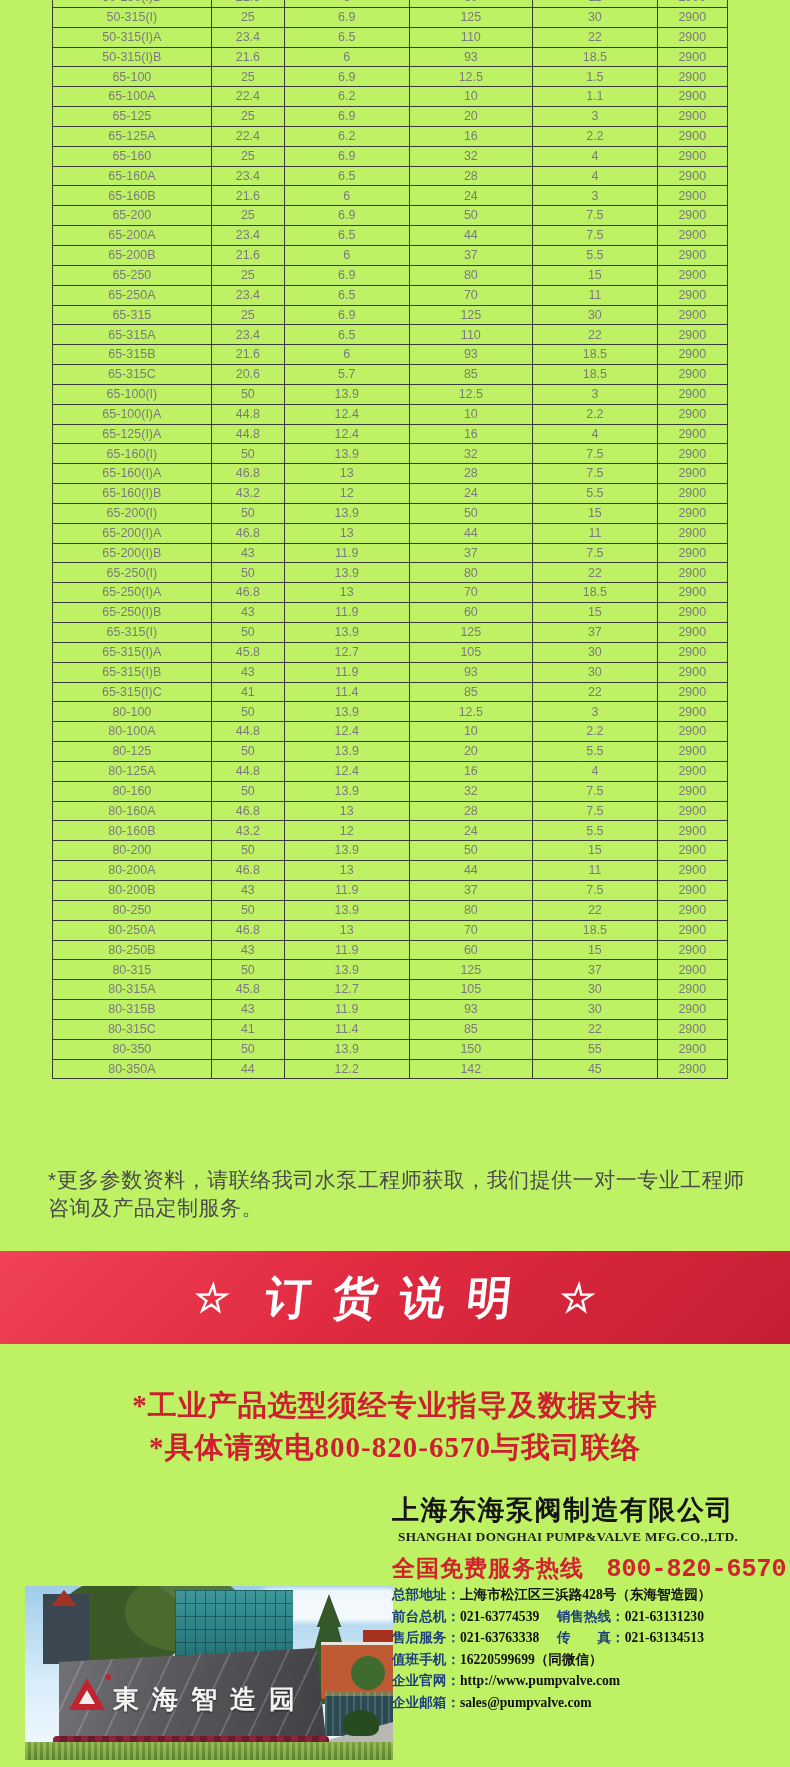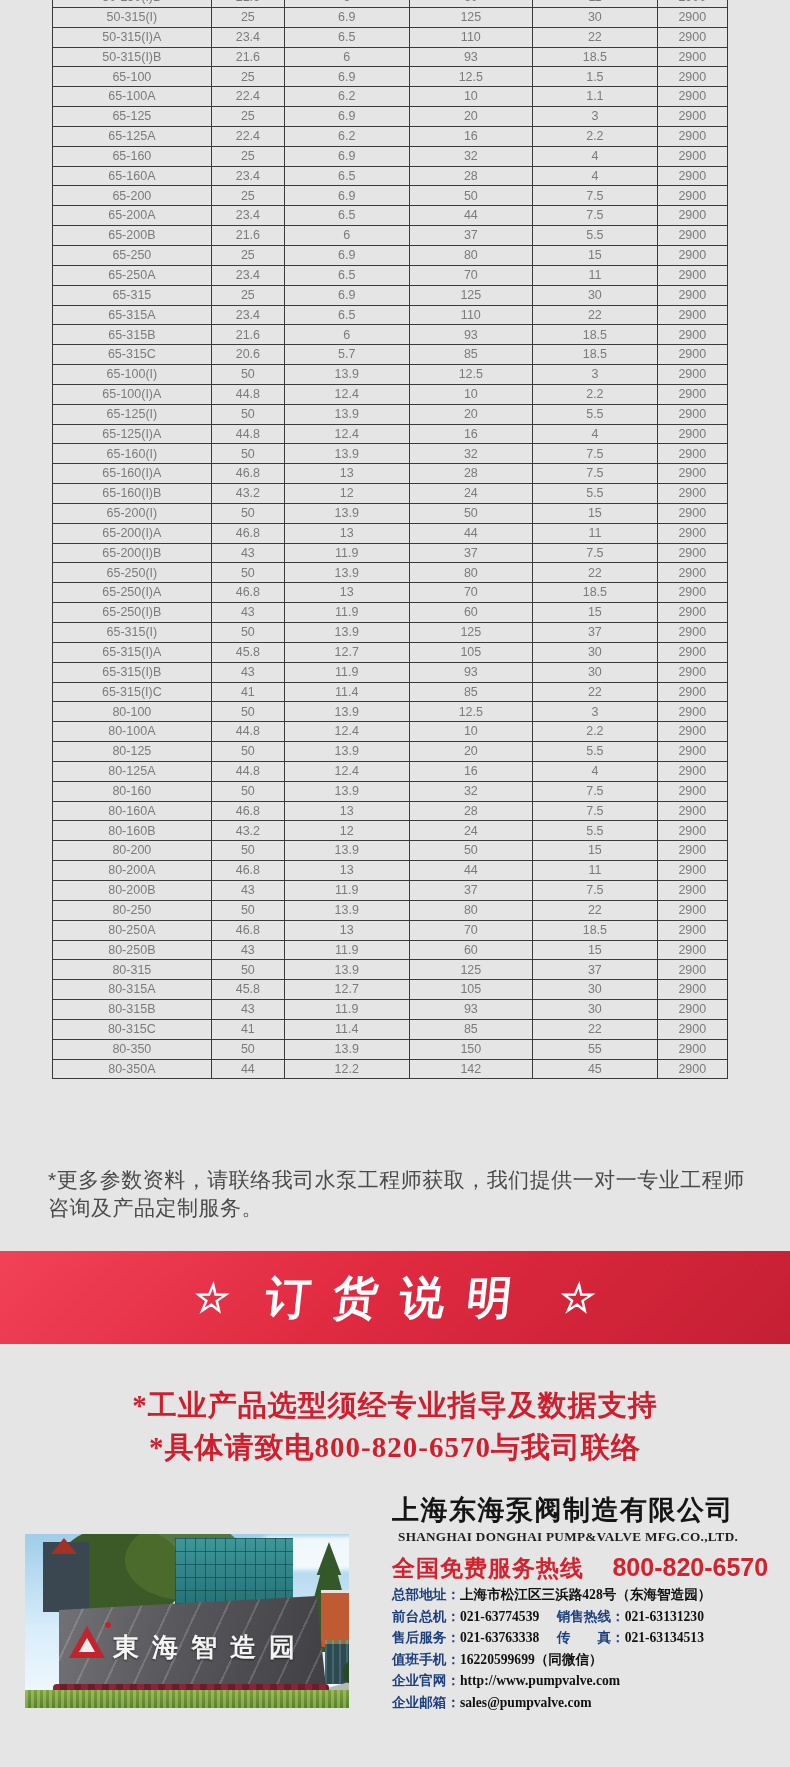--- a/index.html
+++ b/index.html
@@ -1,16 +1,16 @@
 <!DOCTYPE html>
 <html><head>
 <meta charset="utf-8">
 <style>
   html,body{margin:0;padding:0;background:#fff;}
-  .page{position:relative;width:790px;height:1767px;margin:0 auto;background:#e5e5e5;overflow:hidden;
+  .page{position:relative;width:790px;height:1767px;margin:0 auto;background:#bef264;overflow:hidden;
         font-family:"Liberation Sans",sans-serif;}
 
   
   .table-wrap{position:absolute;left:52px;top:-13px;width:678px;}
   table.spec{border-collapse:collapse;table-layout:fixed;width:676px;}
   table.spec td{border:1px solid #3a3a3a;height:18.85px;padding:0;
                 text-align:center;vertical-align:middle;
                 font-size:12.5px;color:#7b7b7b;line-height:1;}
 
   
@@ -25,21 +25,21 @@
                 transform:skewX(-6deg);font-weight:900;}
   .banner-star{font-size:40px;line-height:1;}
   .banner-title{font-size:45px;letter-spacing:22px;text-indent:10px;line-height:1;}
 
   
   .warnings{position:absolute;left:0;top:1384px;width:790px;text-align:center;
             font-family:"Liberation Serif",serif;font-weight:bold;
             color:#ce1f2f;font-size:29px;line-height:42px;letter-spacing:1px;}
 
   
-  .photo{position:absolute;left:25px;top:1534px;width:324px;height:174px;overflow:hidden;
+  .photo{position:absolute;left:25px;top:1586px;width:368px;height:174px;overflow:hidden;
          background:linear-gradient(180deg,#9fcde9 0%,#d9edfb 55%,#f3fafe 100%);}
   .photo *{position:absolute;}
   .cloud{left:230px;top:2px;width:150px;height:34px;background:#fff;border-radius:20px;filter:blur(2px);opacity:.85;}
   .glass-building{left:150px;top:4px;width:118px;height:82px;background:#2a7d80;
       background-image:repeating-linear-gradient(90deg,rgba(10,60,64,.55) 0 1px,transparent 1px 10px),
                        repeating-linear-gradient(180deg,rgba(10,60,64,.55) 0 1px,transparent 1px 13px),
                        linear-gradient(180deg,#3e979a,#1f6a6e);}
   .left-structure{left:18px;top:8px;width:46px;height:70px;background:#3a4750;}
   .left-roof{left:26px;top:4px;width:26px;height:16px;background:#a13226;clip-path:polygon(50% 0,100% 100%,0 100%);}
   .tree-left1{left:30px;top:-8px;width:130px;height:96px;background:#3c5a28;border-radius:48%;}
@@ -72,21 +72,21 @@
   .lawn{left:0;top:156px;width:368px;height:18px;
         background:repeating-linear-gradient(90deg,rgba(220,230,120,.35) 0 3px,transparent 3px 6px),
                    linear-gradient(180deg,#7aa13f,#55822e);}
 
   .info{position:absolute;left:392px;top:1494px;width:372px;}
   .company-cn{font-size:27px;font-weight:900;color:#151515;letter-spacing:1.5px;line-height:1.2;}
   .company-en{font-family:"Liberation Serif",serif;font-weight:bold;font-size:13.2px;color:#1d1d1d;
               letter-spacing:0.3px;margin-top:3px;white-space:nowrap;margin-left:6px;}
   .hotline{margin-top:8px;color:#d2222e;font-weight:bold;white-space:nowrap;}
   .hotline .hl-label{font-size:23px;letter-spacing:1px;}
-  .hotline .hl-number{font-family:Liberation Sans, sans-serif;font-size:25px;margin-left:24px;}
+  .hotline .hl-number{font-family:Liberation Mono, monospace;font-size:25px;margin-left:18px;}
   .contacts{font-family:"Liberation Serif",serif;font-size:13.6px;line-height:21.5px;}
   .contact-line{white-space:nowrap;}
   .c-label{color:#1c3f7d;font-weight:bold;}
   .c-value{color:#111;font-weight:bold;}
   .c-gap{display:inline-block;width:14px;}
 </style>
 </head>
 <body>
 
 <div class="page">
@@ -176,20 +176,28 @@
           </tr>
           <tr>
             <td>65-160A</td>
             <td>23.4</td>
             <td>6.5</td>
             <td>28</td>
             <td>4</td>
             <td>2900</td>
           </tr>
           <tr>
+            <td>65-160B</td>
+            <td>21.6</td>
+            <td>6</td>
+            <td>24</td>
+            <td>3</td>
+            <td>2900</td>
+          </tr>
+          <tr>
             <td>65-200</td>
             <td>25</td>
             <td>6.9</td>
             <td>50</td>
             <td>7.5</td>
             <td>2900</td>
           </tr>
           <tr>
             <td>65-200A</td>
             <td>23.4</td>
@@ -261,28 +269,20 @@
             <td>12.5</td>
             <td>3</td>
             <td>2900</td>
           </tr>
           <tr>
             <td>65-100(I)A</td>
             <td>44.8</td>
             <td>12.4</td>
             <td>10</td>
             <td>2.2</td>
-            <td>2900</td>
-          </tr>
-          <tr>
-            <td>65-125(I)</td>
-            <td>50</td>
-            <td>13.9</td>
-            <td>20</td>
-            <td>5.5</td>
             <td>2900</td>
           </tr>
           <tr>
             <td>65-125(I)A</td>
             <td>44.8</td>
             <td>12.4</td>
             <td>16</td>
             <td>4</td>
             <td>2900</td>
           </tr>

